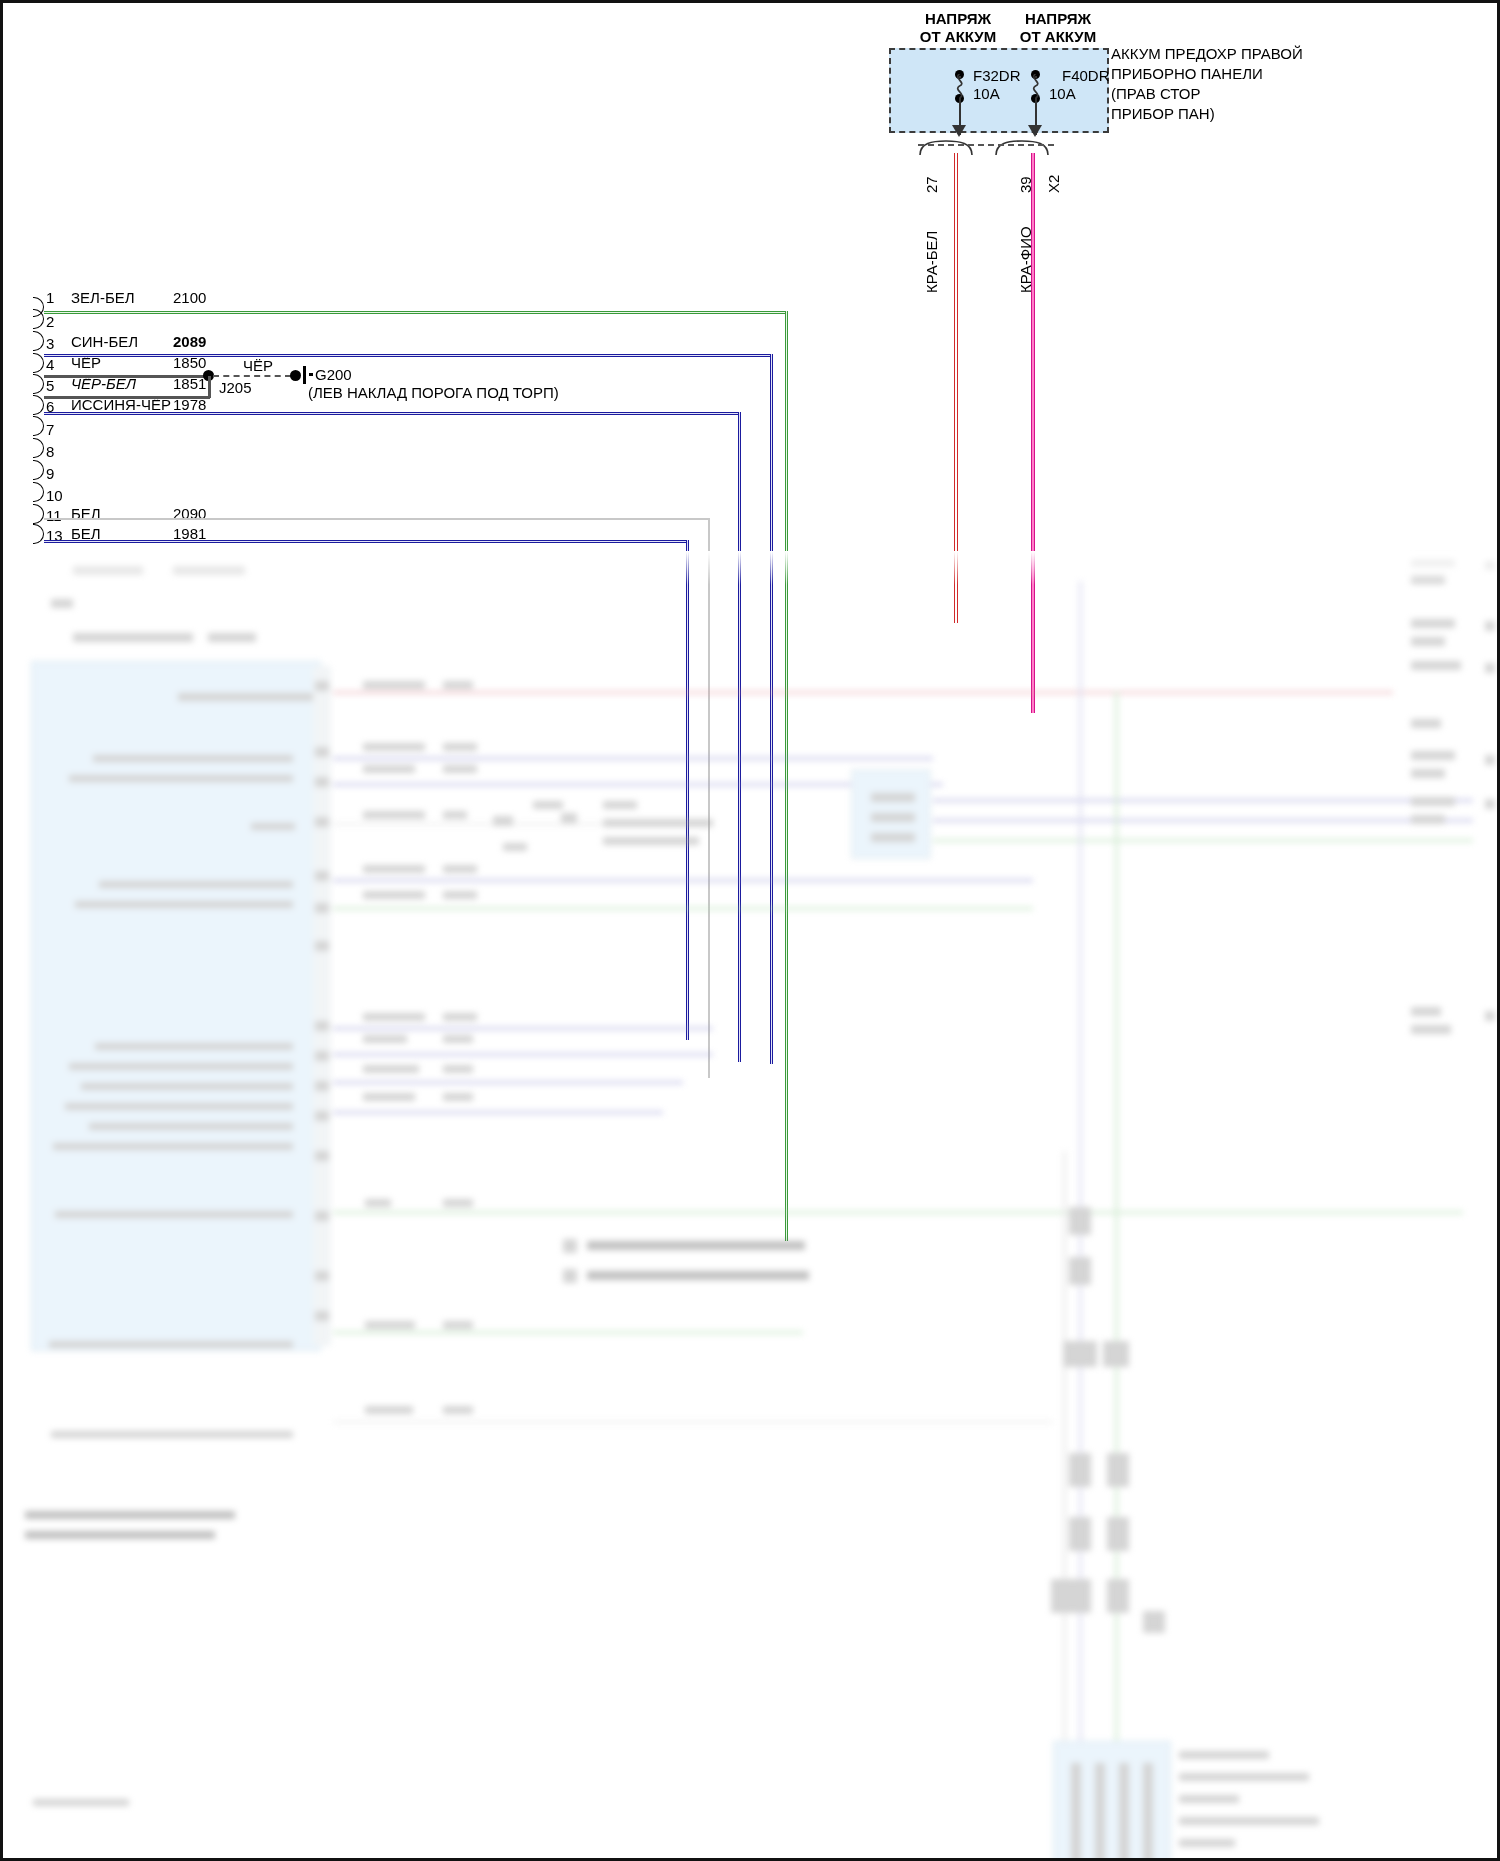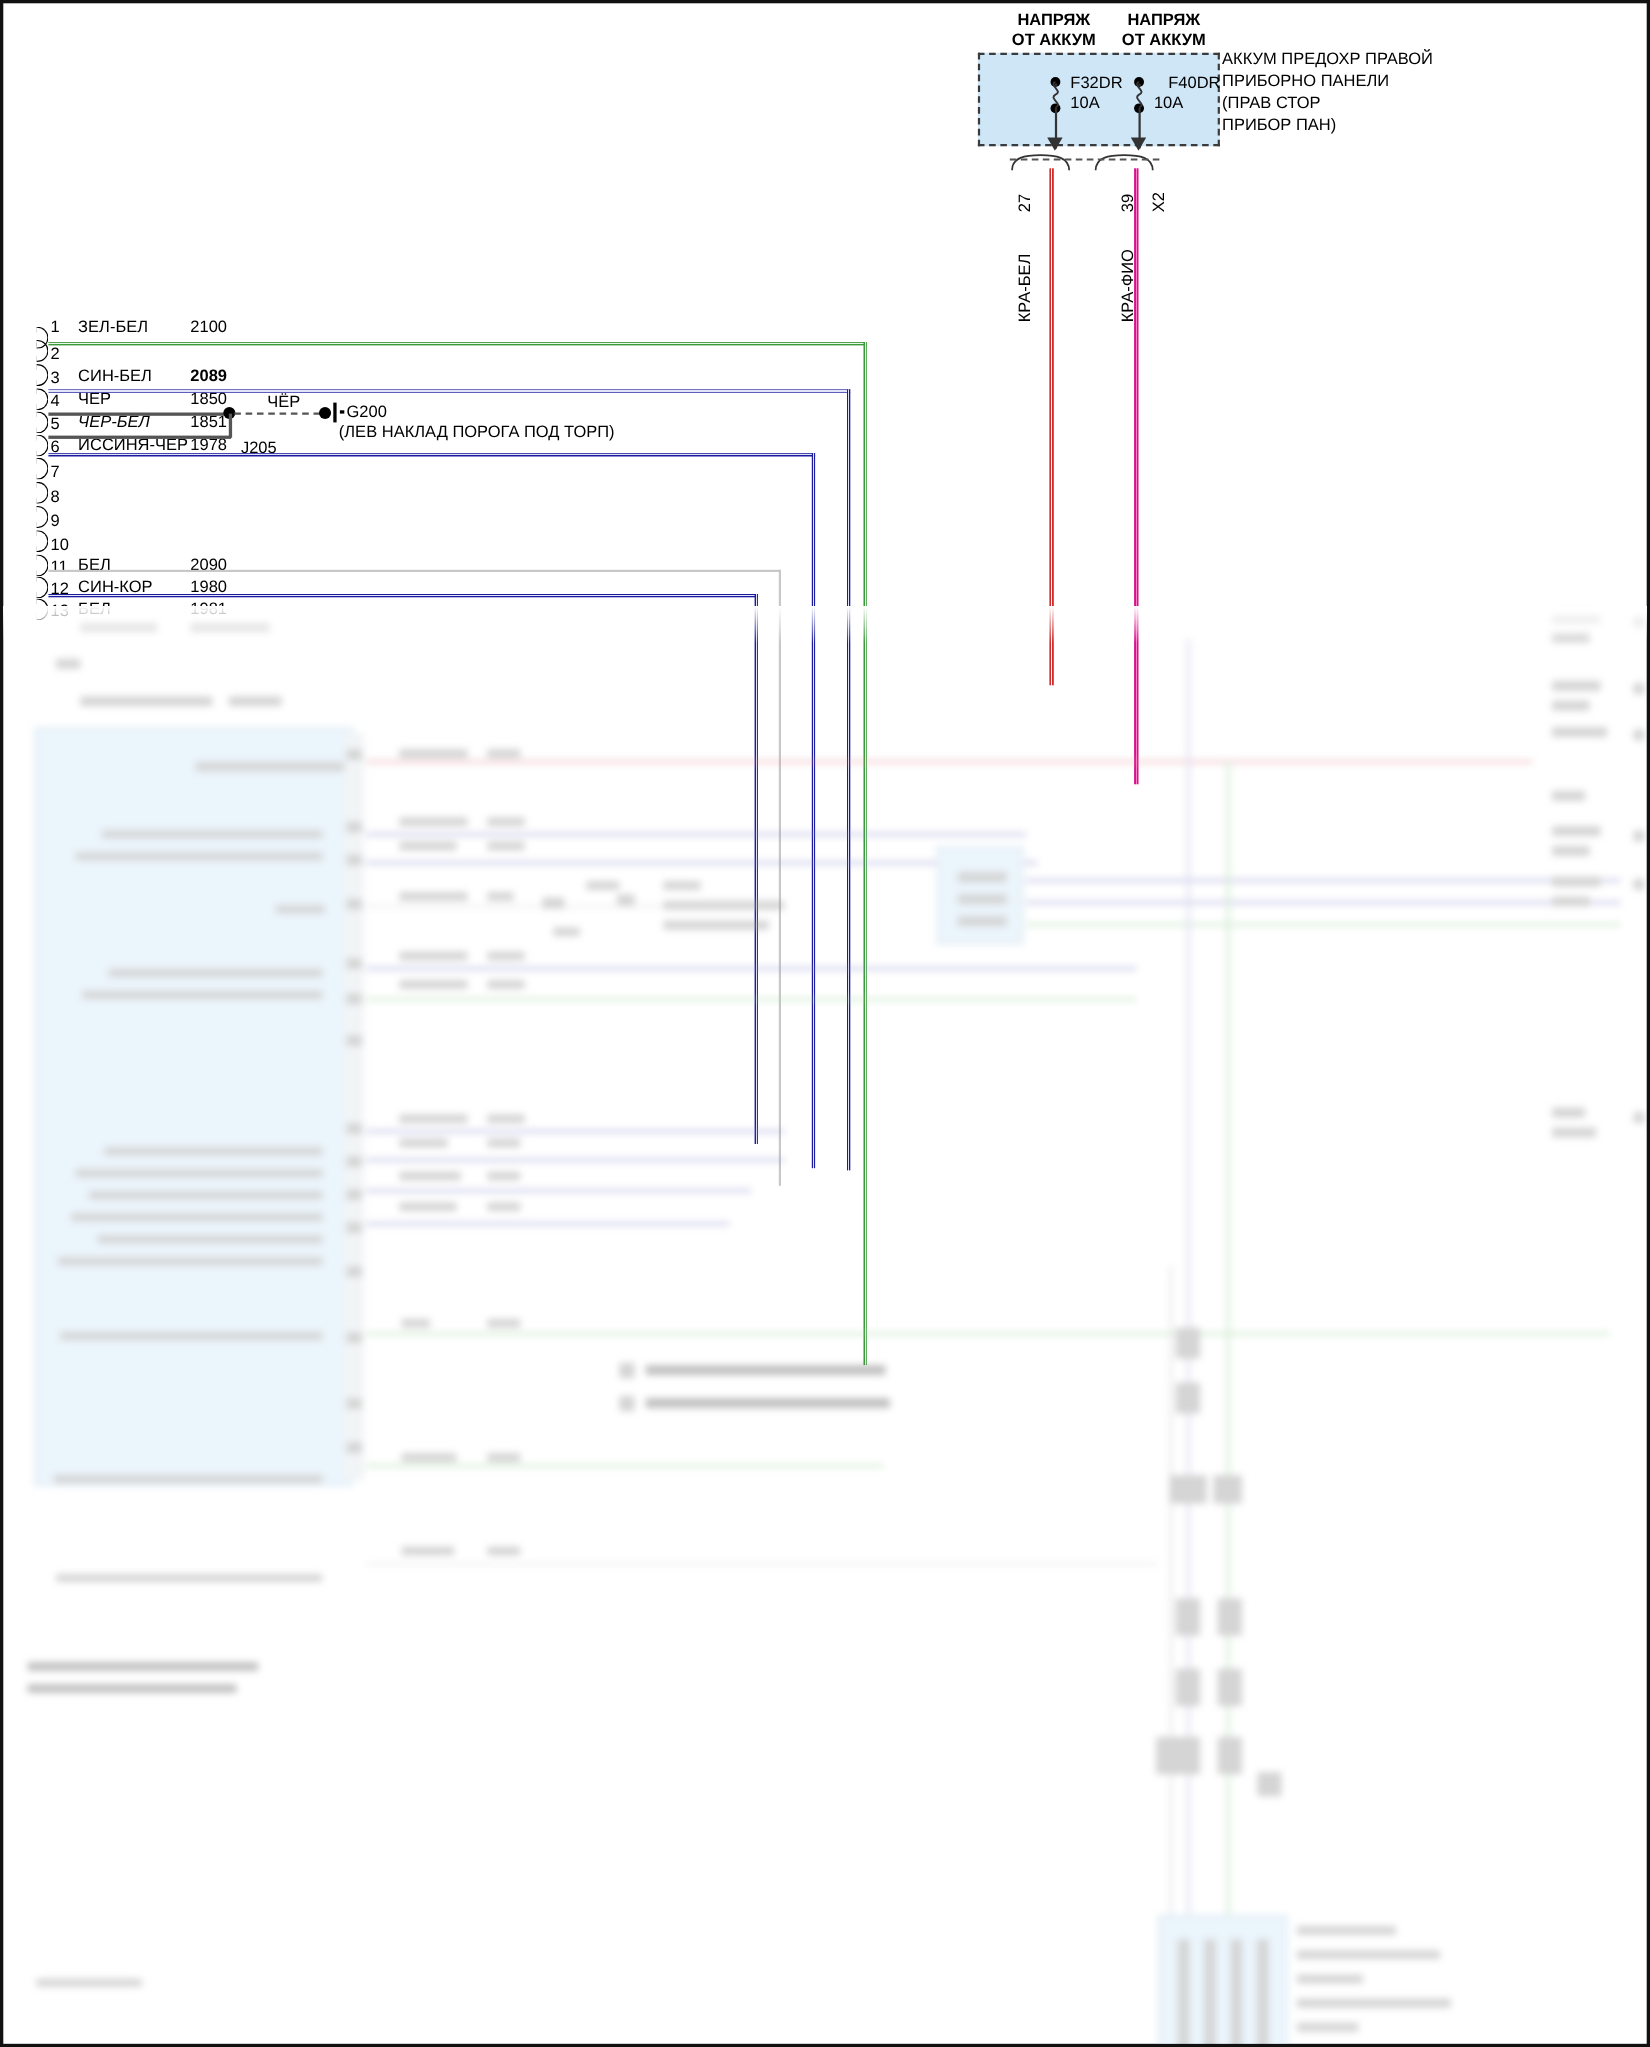--- a/index.html
+++ b/index.html
@@ -209,26 +209,20 @@
       <div class="pin-num"></div>
     </div>
 
     <div class="pin-row" style="height:20px;">
       <div class="pin-brace" style="top:-2px;"></div>
       <div class="pin-no" style="top:1px;">11</div>
       <div class="pin-col" style="top:-1px;">БЕЛ</div>
       <div class="pin-num" style="top:-1px;">2090</div>
     </div>
 
-    <div class="pin-row" style="height:20px;">
-      <div class="pin-brace" style="top:-2px;"></div>
-      <div class="pin-no" style="top:1px;">12</div>
-      <div class="pin-col" style="top:-1px;">СИН-КОР</div>
-      <div class="pin-num" style="top:-1px;">1980</div>
-    </div>
 
     <div class="pin-row" style="height:20px;">
       <div class="pin-brace" style="top:-2px;"></div>
       <div class="pin-no" style="top:1px;">13</div>
       <div class="pin-col" style="top:-1px;">БЕЛ</div>
       <div class="pin-num" style="top:-1px;">1981</div>
     </div>
   </div>
 
   <div class="wire" style="left:41px; top:308px; width:744px; height:3px;
@@ -240,21 +234,21 @@
               background:linear-gradient(to bottom,#1b1b9e 0 1px,#e4e4f7 1px 2px,#1b1b9e 2px 3px);"></div>
   <div class="wire" style="left:767px; top:351px; width:3px; height:710px;
               background:linear-gradient(to right,#1b1b9e 0 1px,#e4e4f7 1px 2px,#1b1b9e 2px 3px);"></div>
 
   <div class="wire" style="left:41px; top:372px; width:162px; height:2.6px; background:#555;"></div>
   <div class="dot" style="left:200px; top:367px; width:11px; height:11px;"></div>
 
   <div class="wire" style="left:41px; top:393px; width:166px; height:2.6px; background:#555;"></div>
   <div class="wire" style="left:205px; top:373px; width:2.6px; height:22px; background:#555;"></div>
 
-  <div class="txt" style="left:216px; top:396px;">J205</div>
+  <div class="txt" style="left:216px; top:376px;">J205</div>
 
   <div class="txt" style="left:240px; top:354px;">ЧЁР</div>
   <div class="wire" style="left:210px; top:372px; width:78px; height:0; border-top:2.6px dashed #555;"></div>
   <div class="dot" style="left:287px; top:367px; width:11px; height:11px;"></div>
 
   <div class="wire" style="left:300px; top:363px; width:2.6px; height:18px; background:#000;"></div>
   <div class="wire" style="left:306px; top:370px; width:4px; height:2.6px; background:#000;"></div>
 
   <div class="txt" style="left:312px; top:363px;text-align:center;">G200</div>
   <div class="txt" style="left:305px; top:381px;">(ЛЕВ НАКЛАД ПОРОГА ПОД ТОРП)</div>

